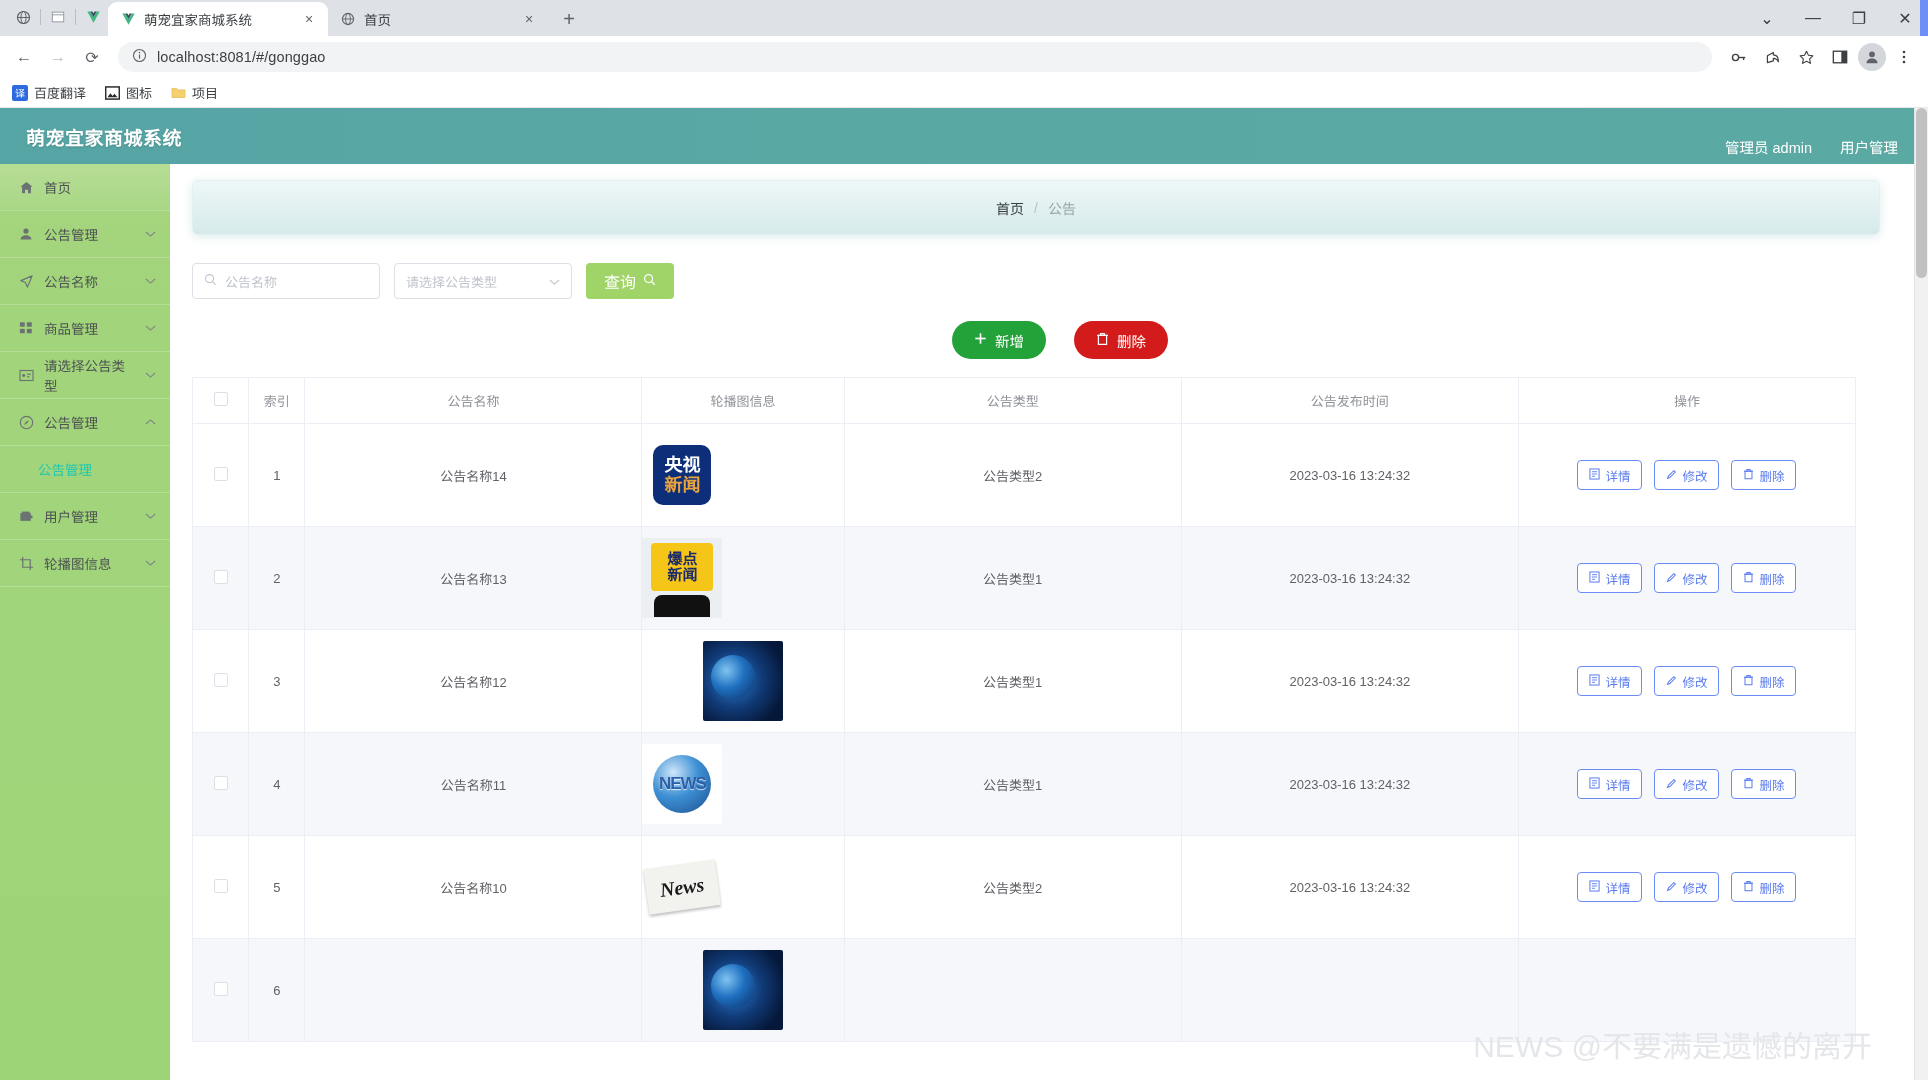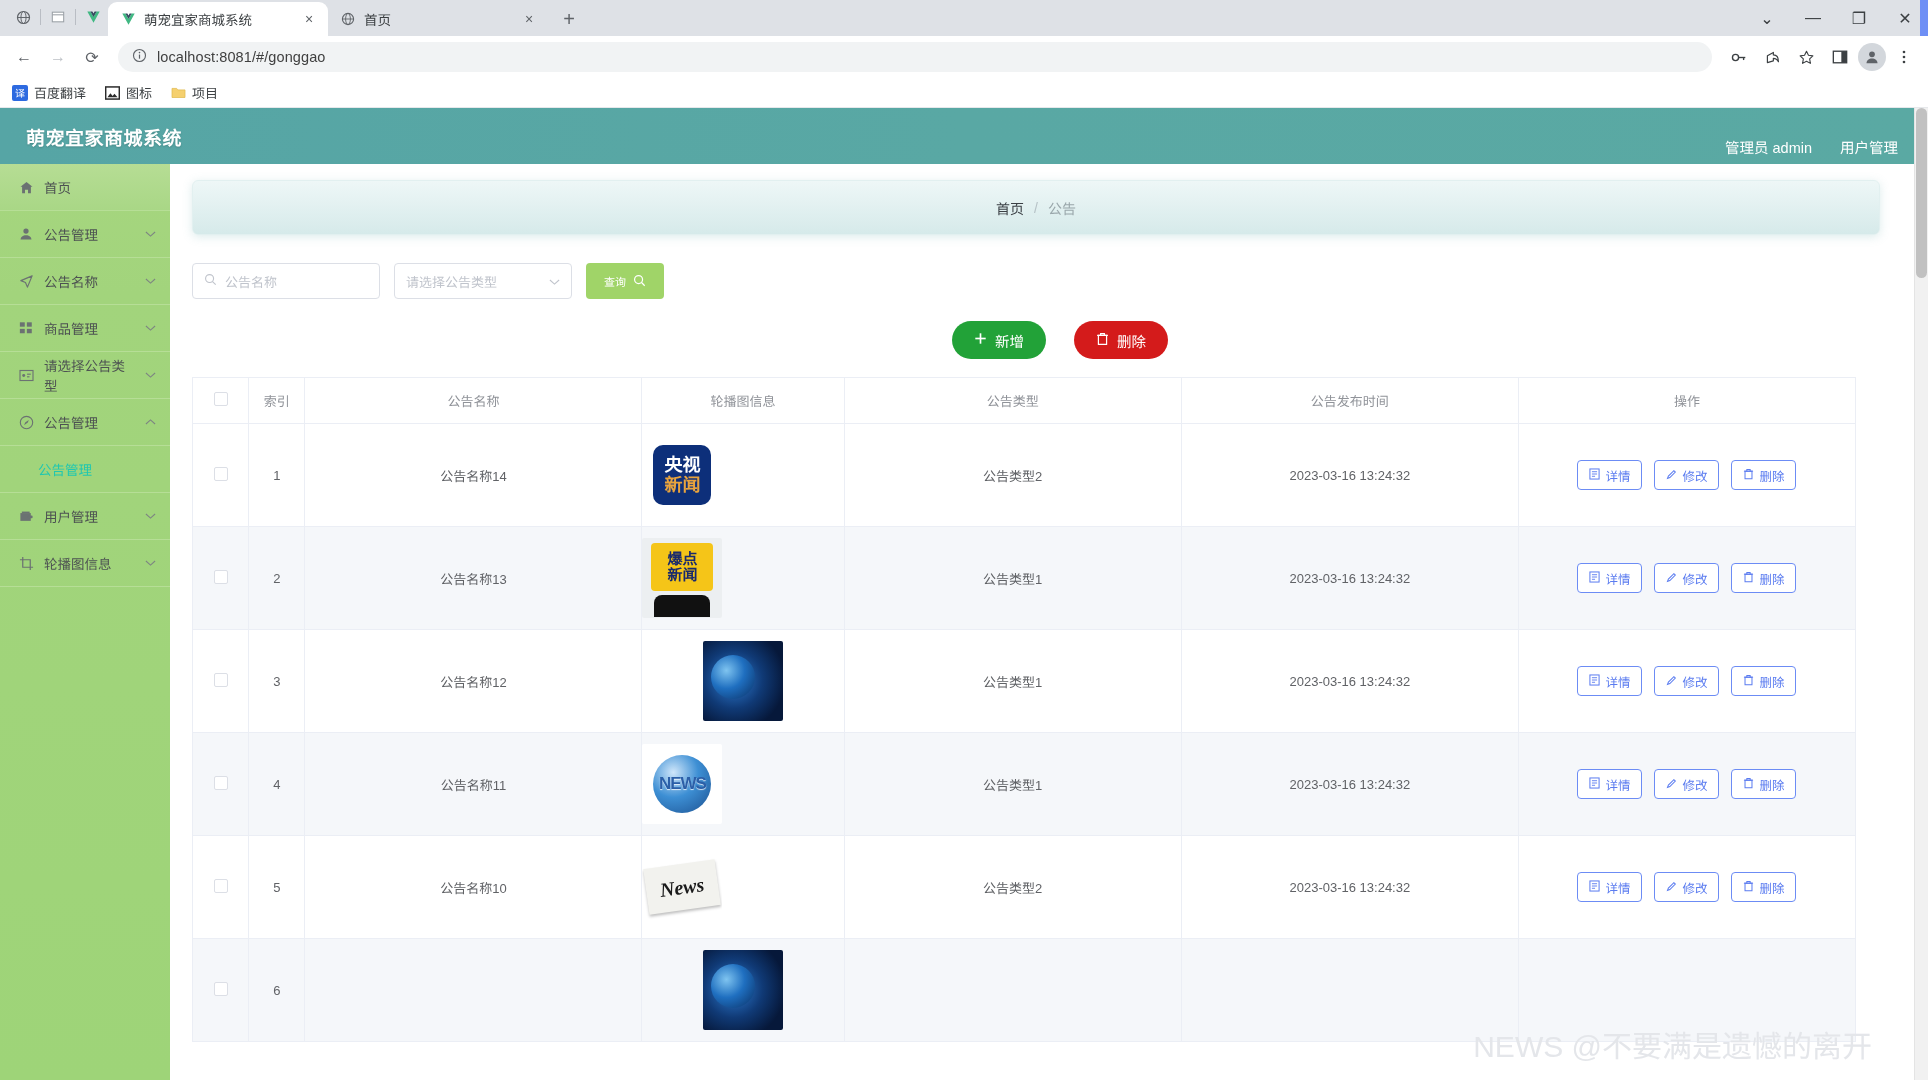--- a/index.html
+++ b/index.html
@@ -120,21 +120,21 @@
     display: flex; align-items: center; gap: 8px; padding: 0 11px;
     font-size: 13px; color: #c0c4cc; background: #fff;
   }
   .select-box {
     width: 178px; height: 36px; border: 1px solid #dcdfe6; border-radius: 4px;
     display: flex; align-items: center; justify-content: space-between; padding: 0 11px;
     font-size: 13px; color: #c0c4cc; background: #fff;
   }
   .btn-query {
     height: 36px; padding: 0 18px; border-radius: 4px; background: #a0d468;
-    color: #fff; font-size: 11px; display: flex; align-items: center; gap: 7px;
+    color: #fff; font-size: 16px; display: flex; align-items: center; gap: 7px;
     border: none;
   }
 
   .action-row { display: flex; justify-content: center; gap: 28px; padding: 22px 0 18px 0; margin-left: 22px;}
   .btn-pill {
     height: 38px; padding: 0 22px; border-radius: 19px; color: #fff;
     font-size: 14.5px; display: flex; align-items: center; gap: 8px; border: none;
   }
   .btn-add { background: #22a238; }
   .btn-del { background: #d41b1b; }

